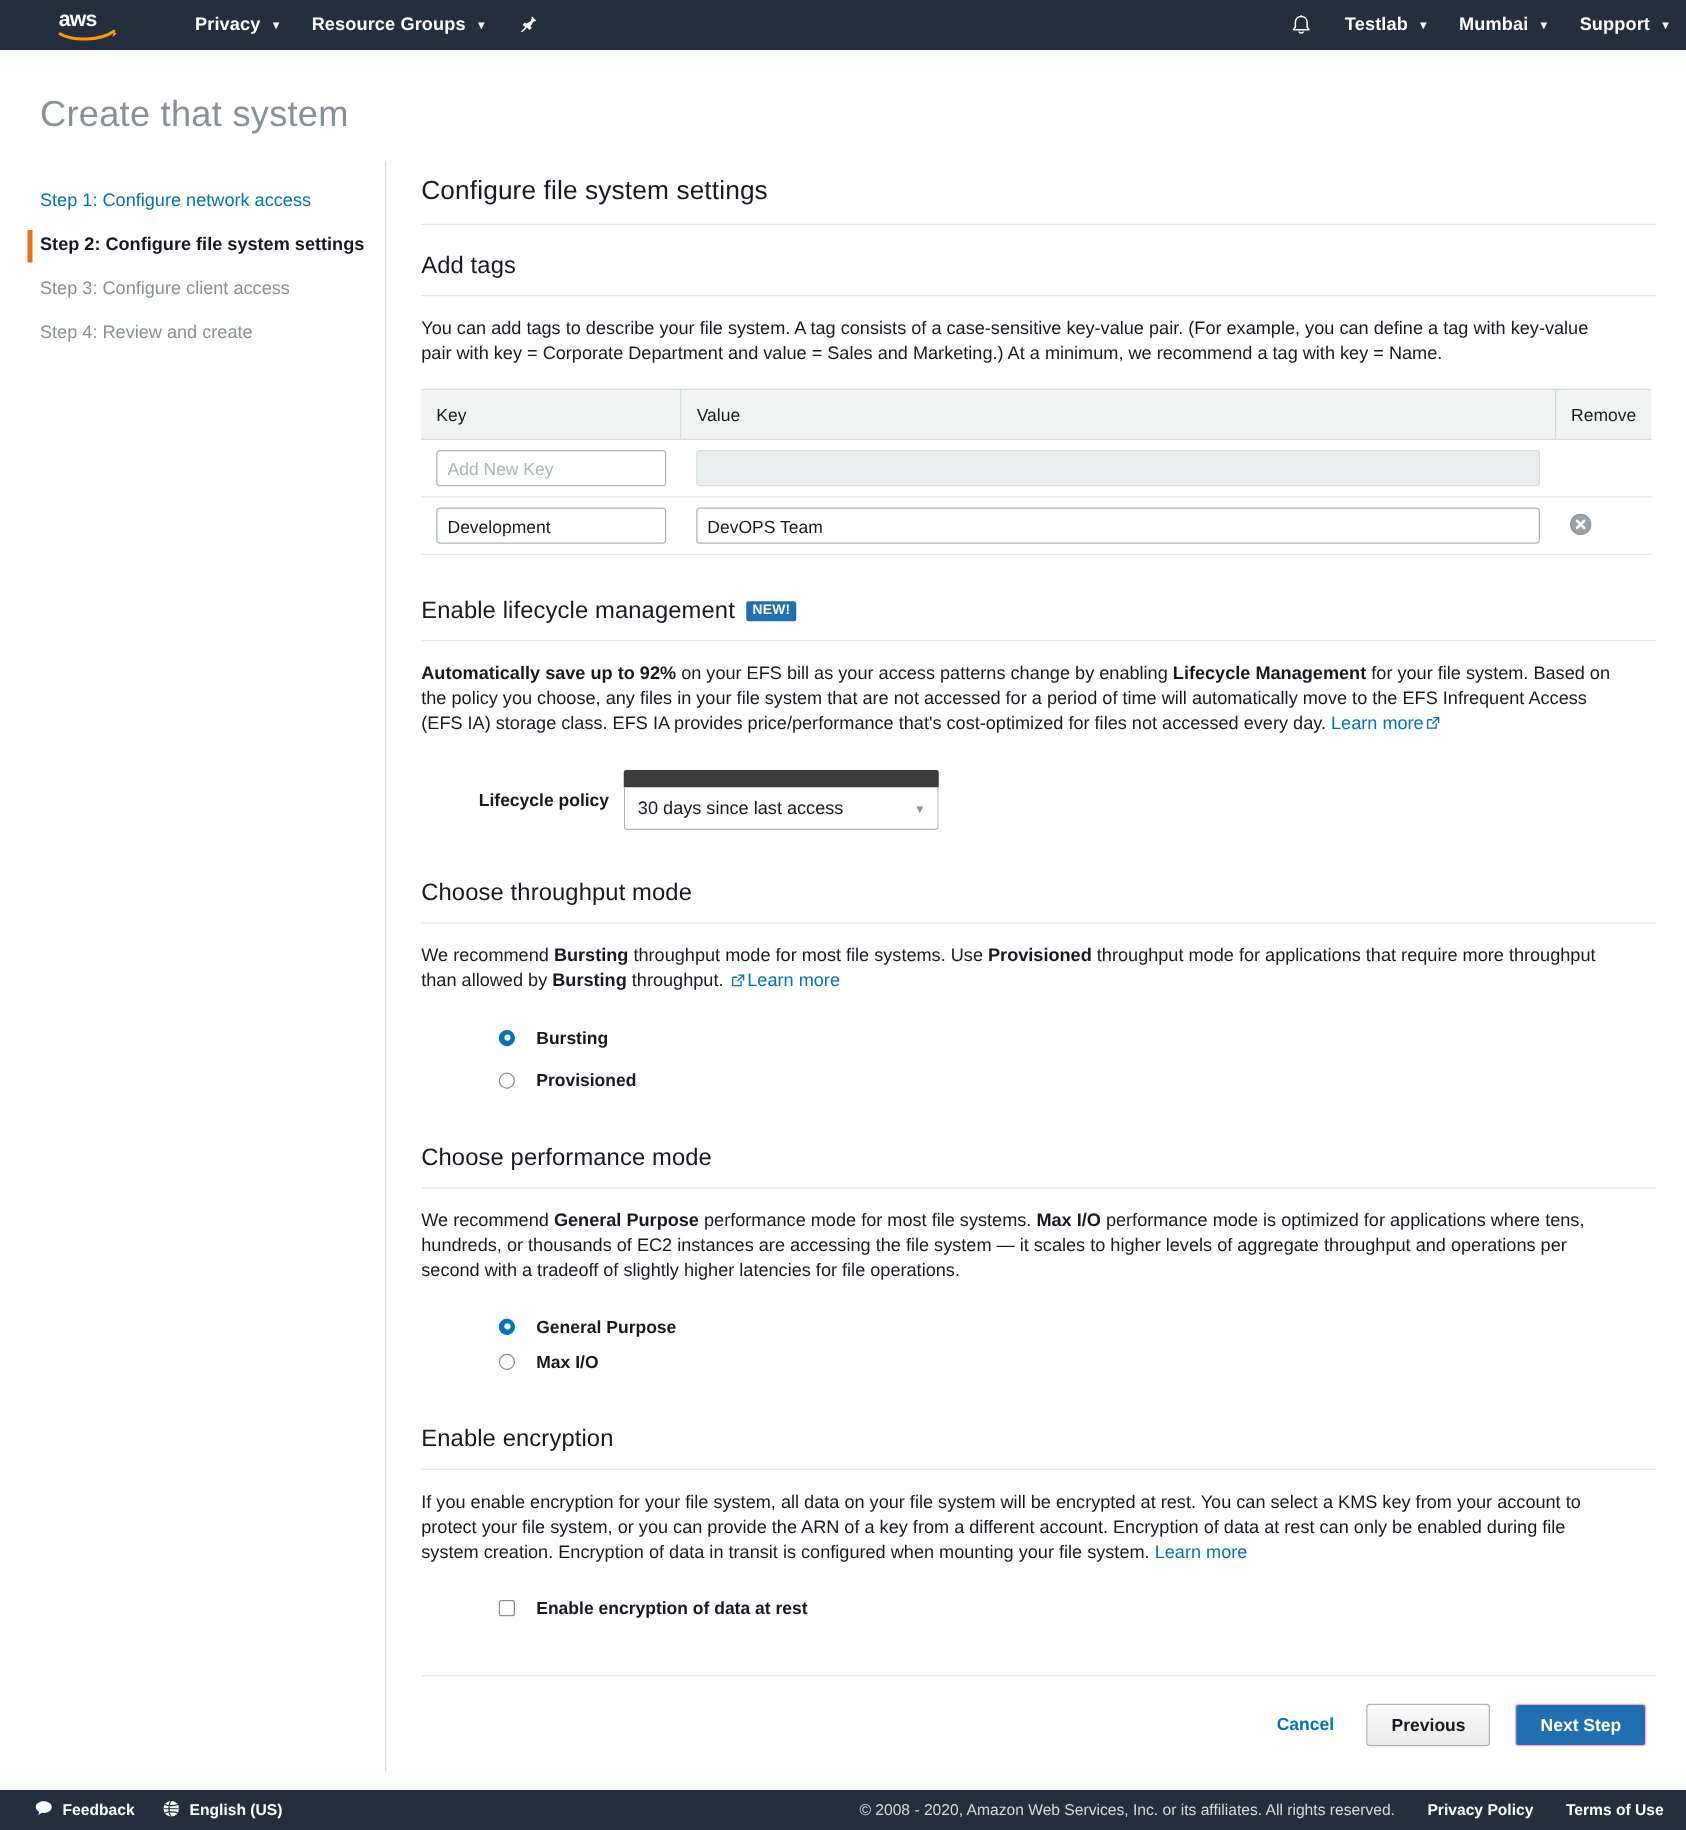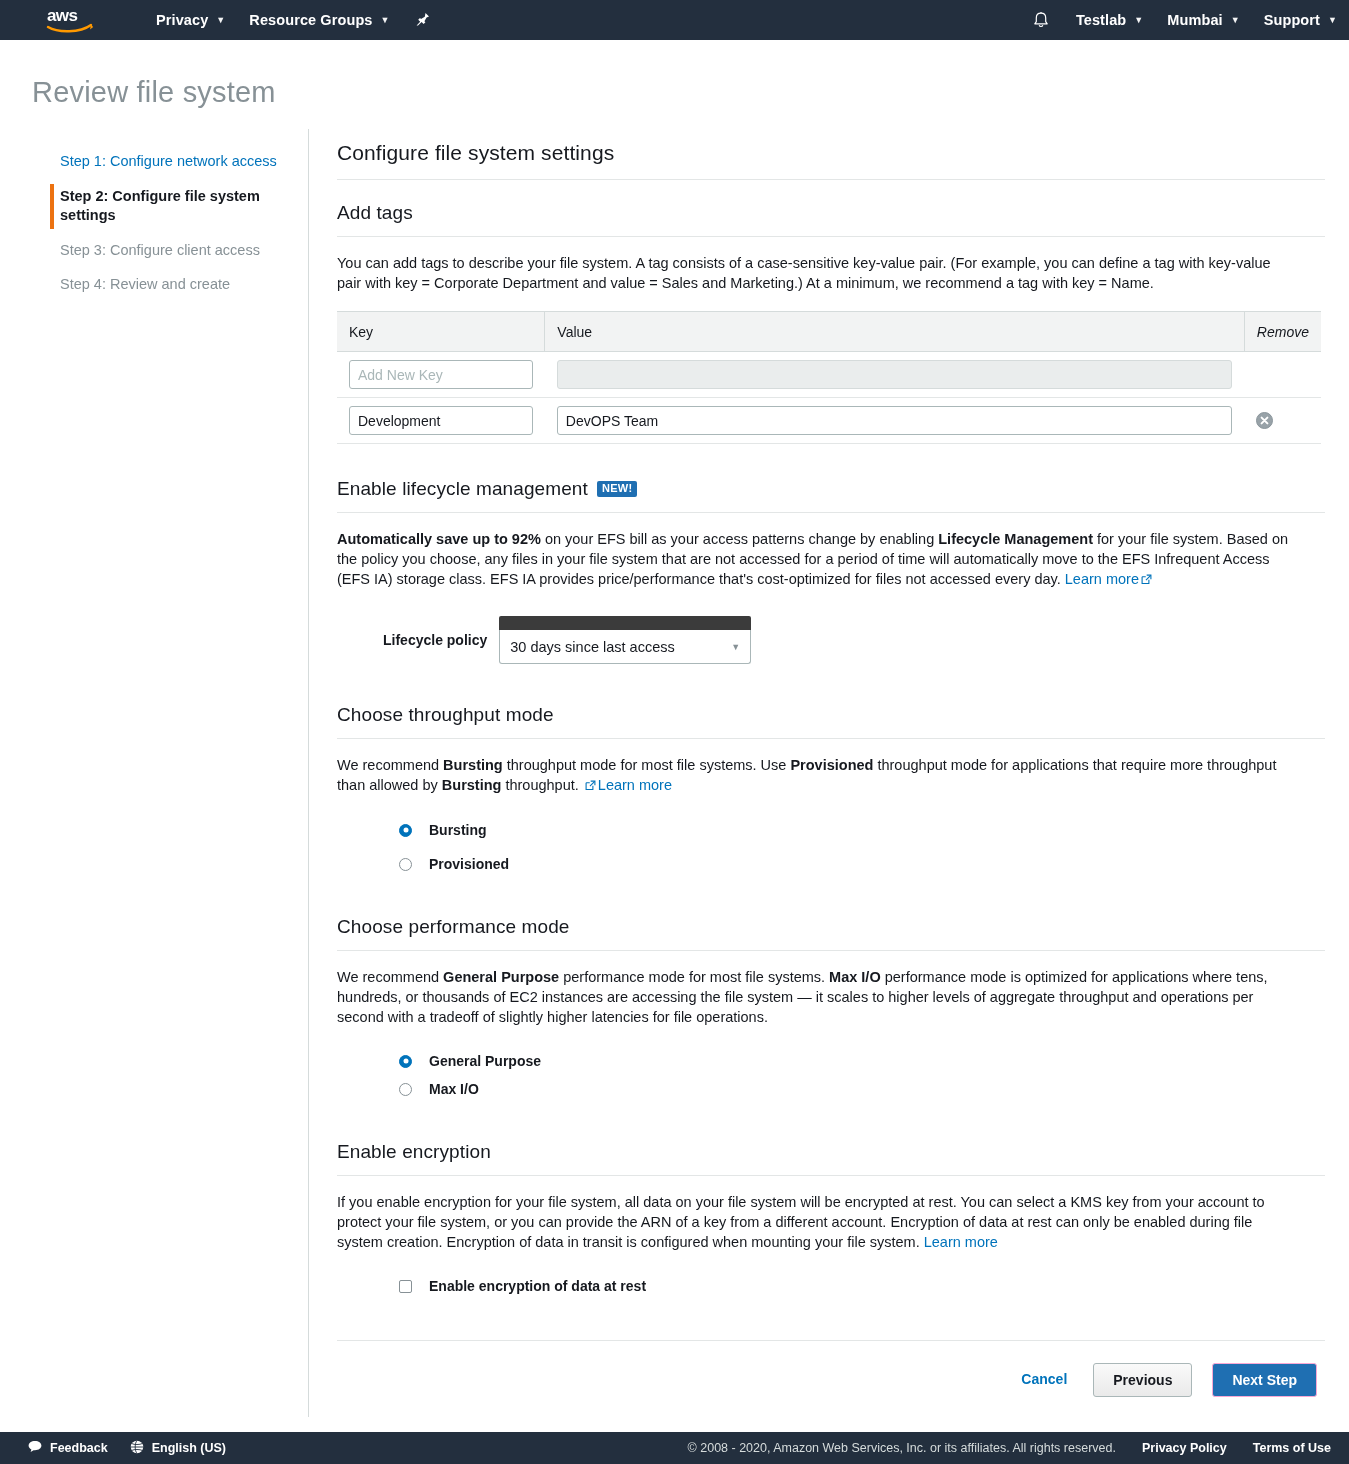--- a/index.html
+++ b/index.html
@@ -31,21 +31,21 @@
   .bell { padding: 0 14px; height: 40px; display: flex; align-items: center; cursor: pointer; }
 
   
   #page-title {
     font-size: 29px; color: #879196; font-weight: normal;
     margin: 0; padding: 36px 0 0 32px; letter-spacing: .2px;
   }
 
   
   #layout { display: flex; padding-top: 20px; }
-  #sidebar { width: 308px; flex: 0 0 308px; padding-top: 15px; padding-left: 28px; }
+  #sidebar { width: 308px; flex: 0 0 308px; padding-top: 15px; }
   .step {
     font-size: 14.5px; padding: 8px 0 8px 32px; color: #545b64; cursor: pointer;
     position: relative; line-height: 1.3;
   }
   .step.link { color: #0073bb; }
   .step.active { color: #16191f; font-weight: bold; }
   .step.active::before {
     content: ""; position: absolute; left: 22px; top: 5px; bottom: 4px;
     width: 4px; background: #ec7211;
   }
@@ -85,21 +85,21 @@
 
   
   table.tags { border-collapse: collapse; width: 984px; margin-bottom: 34px; }
   table.tags thead th {
     background: #f2f3f3; border: 1px solid #d5dbdb; border-left: none; border-right: none;
     font-size: 14px; font-weight: normal; color: #16191f; text-align: left;
     padding: 11px 12px; height: 40px;
   }
   table.tags thead th.c-key   { width: 208px; border-right: 1px solid #d5dbdb; }
   table.tags thead th.c-value { width: 700px; border-right: 1px solid #d5dbdb; }
-  table.tags thead th.c-rem   { width: 76px; text-align: right; font-style: italic; }
+  table.tags thead th.c-rem   { width: 76px; text-align: right; }
   table.tags tbody td {
     border-bottom: 1px solid #e3e6e6; padding: 8px 12px; vertical-align: middle;
   }
   input.txt {
     font-family: "Liberation Sans", sans-serif; font-size: 14px;
     padding: 5px 8px; height: 29px; width: 100%;
     border: 1px solid #aab7b8; border-radius: 3px; color: #16191f; background: #ffffff;
     outline: none;
   }
   input.txt::placeholder { color: #aab7b8; }
@@ -230,21 +230,21 @@
       <span>Mumbai</span>
       <span class="caret">▼</span>
     </div>
     <div class="nav-item">
       <span>Support</span>
       <span class="caret">▼</span>
     </div>
   </div>
 </div>
 
-<h1 id="page-title">Review file system</h1>
+<h1 id="page-title">Create that system</h1>
 
 <div id="layout">
 
   <div id="sidebar">
     <div class="step link">
       <span>Step 1: Configure network access</span>
     </div>
     <div class="step active">
       <span>Step 2: Configure file system settings</span>
     </div>

